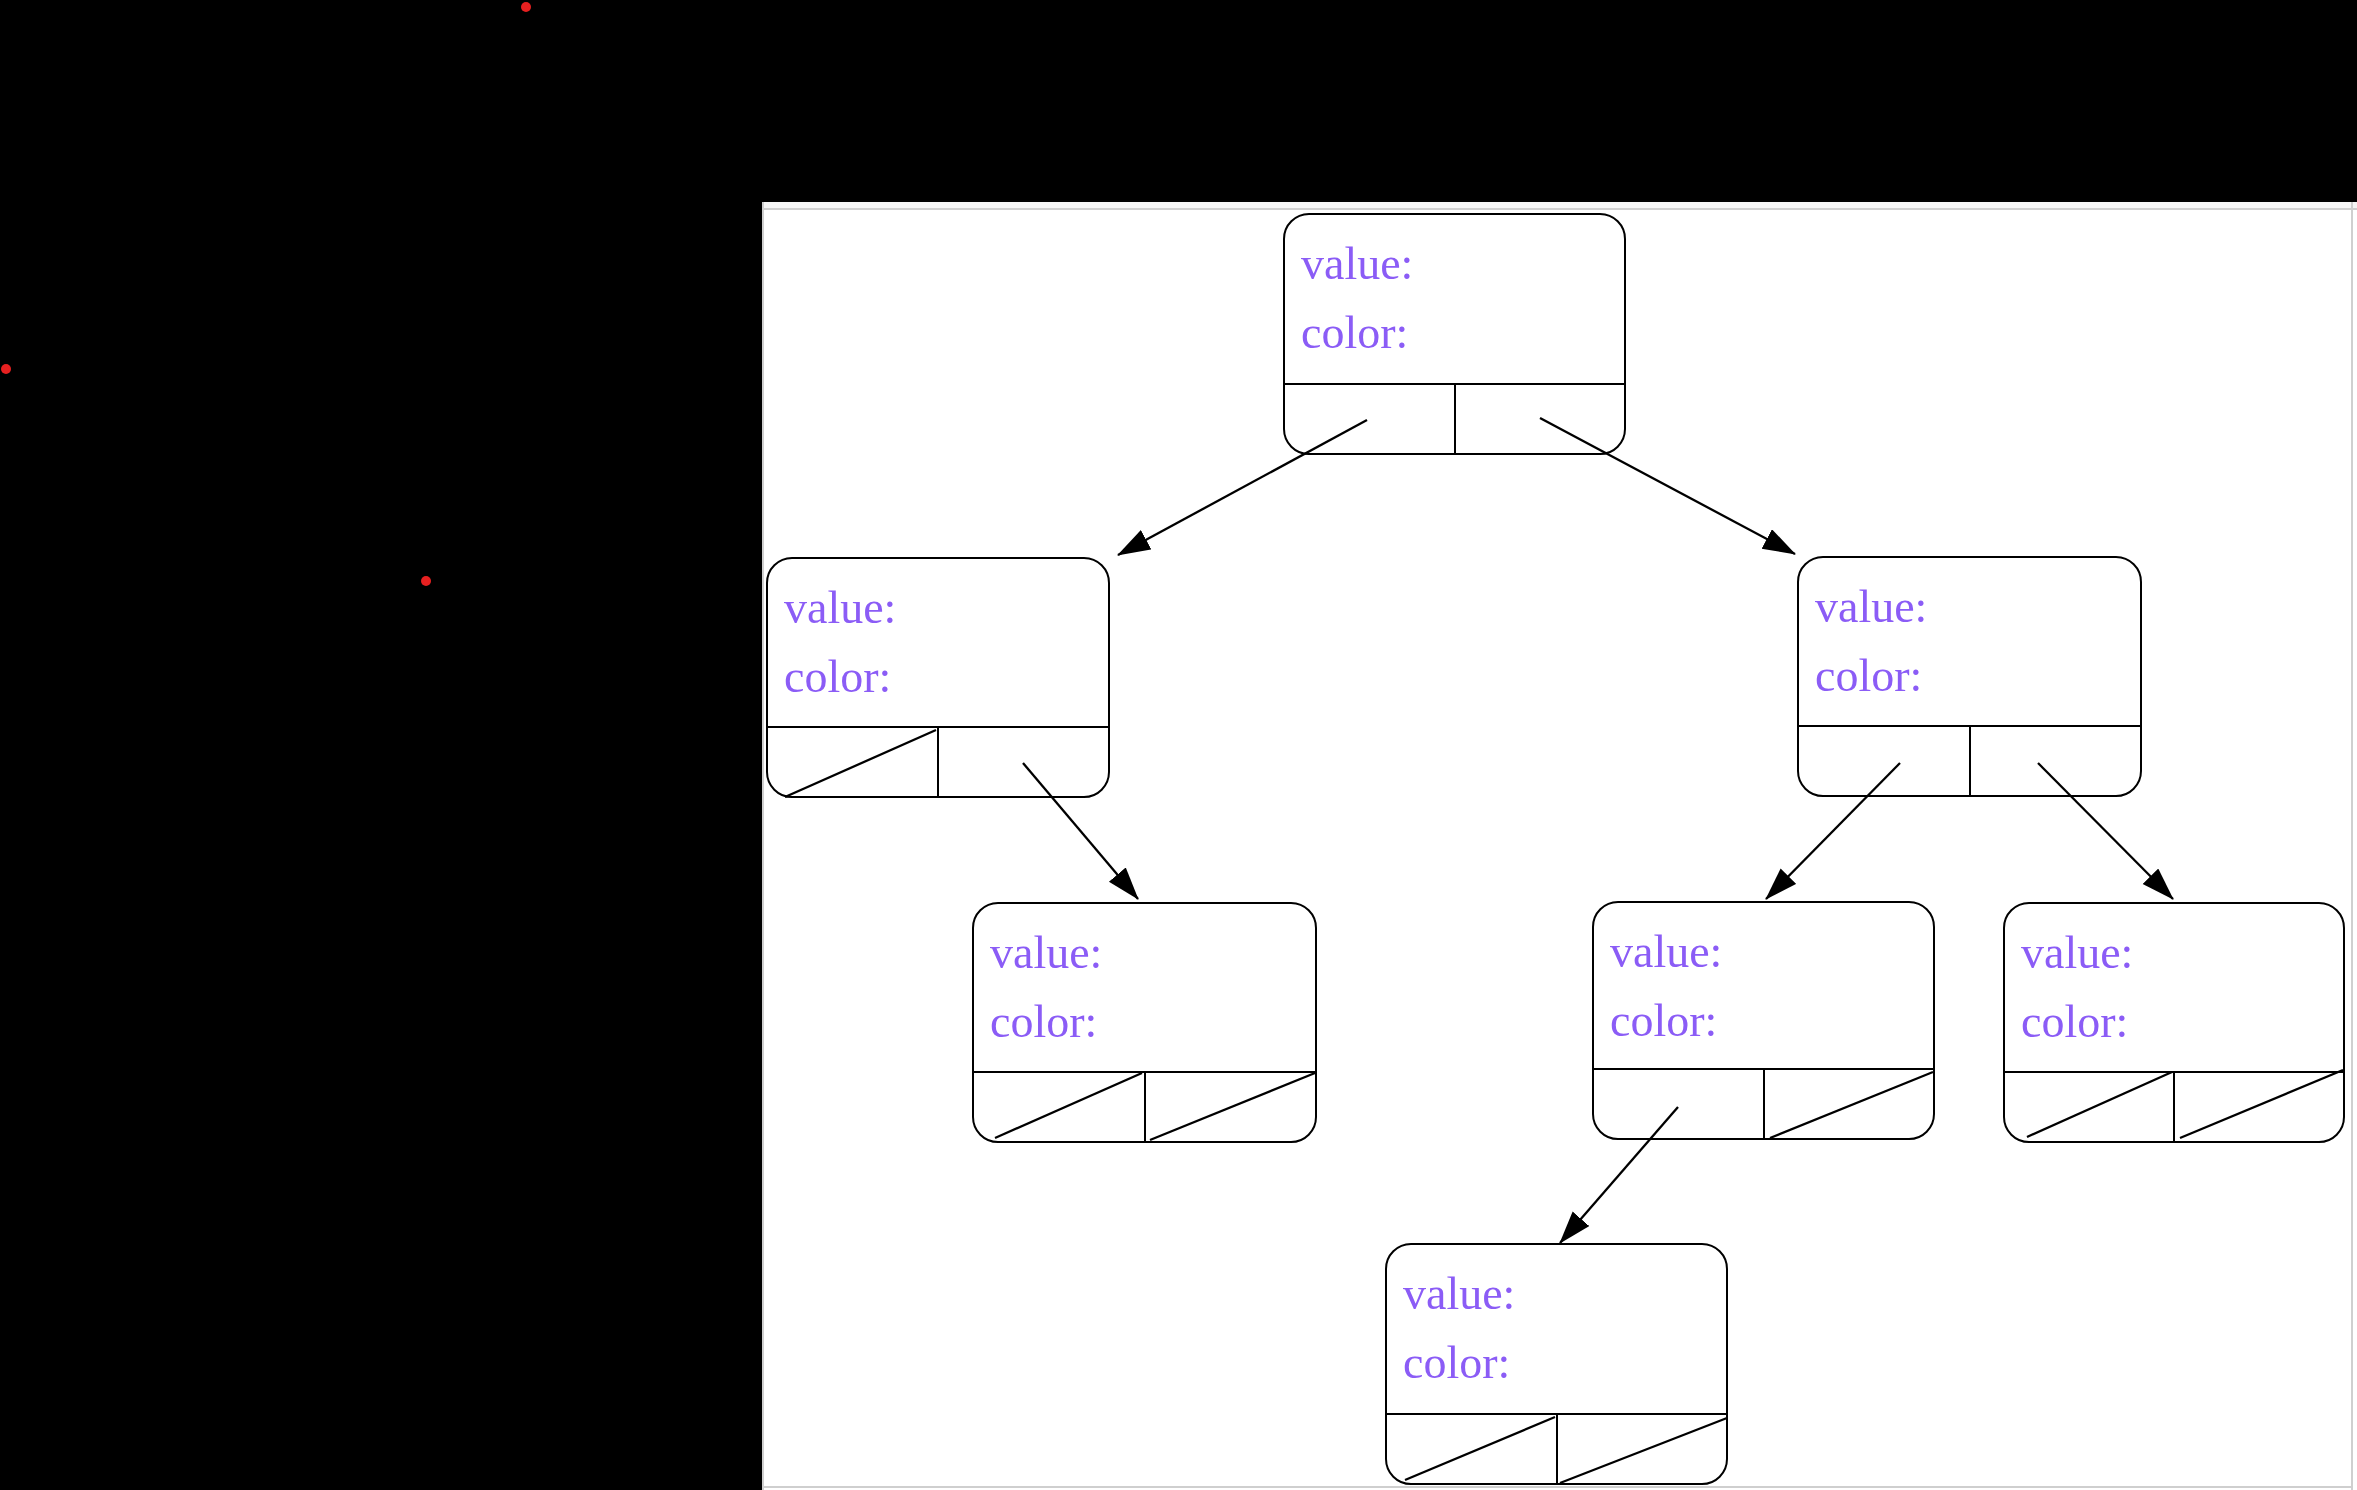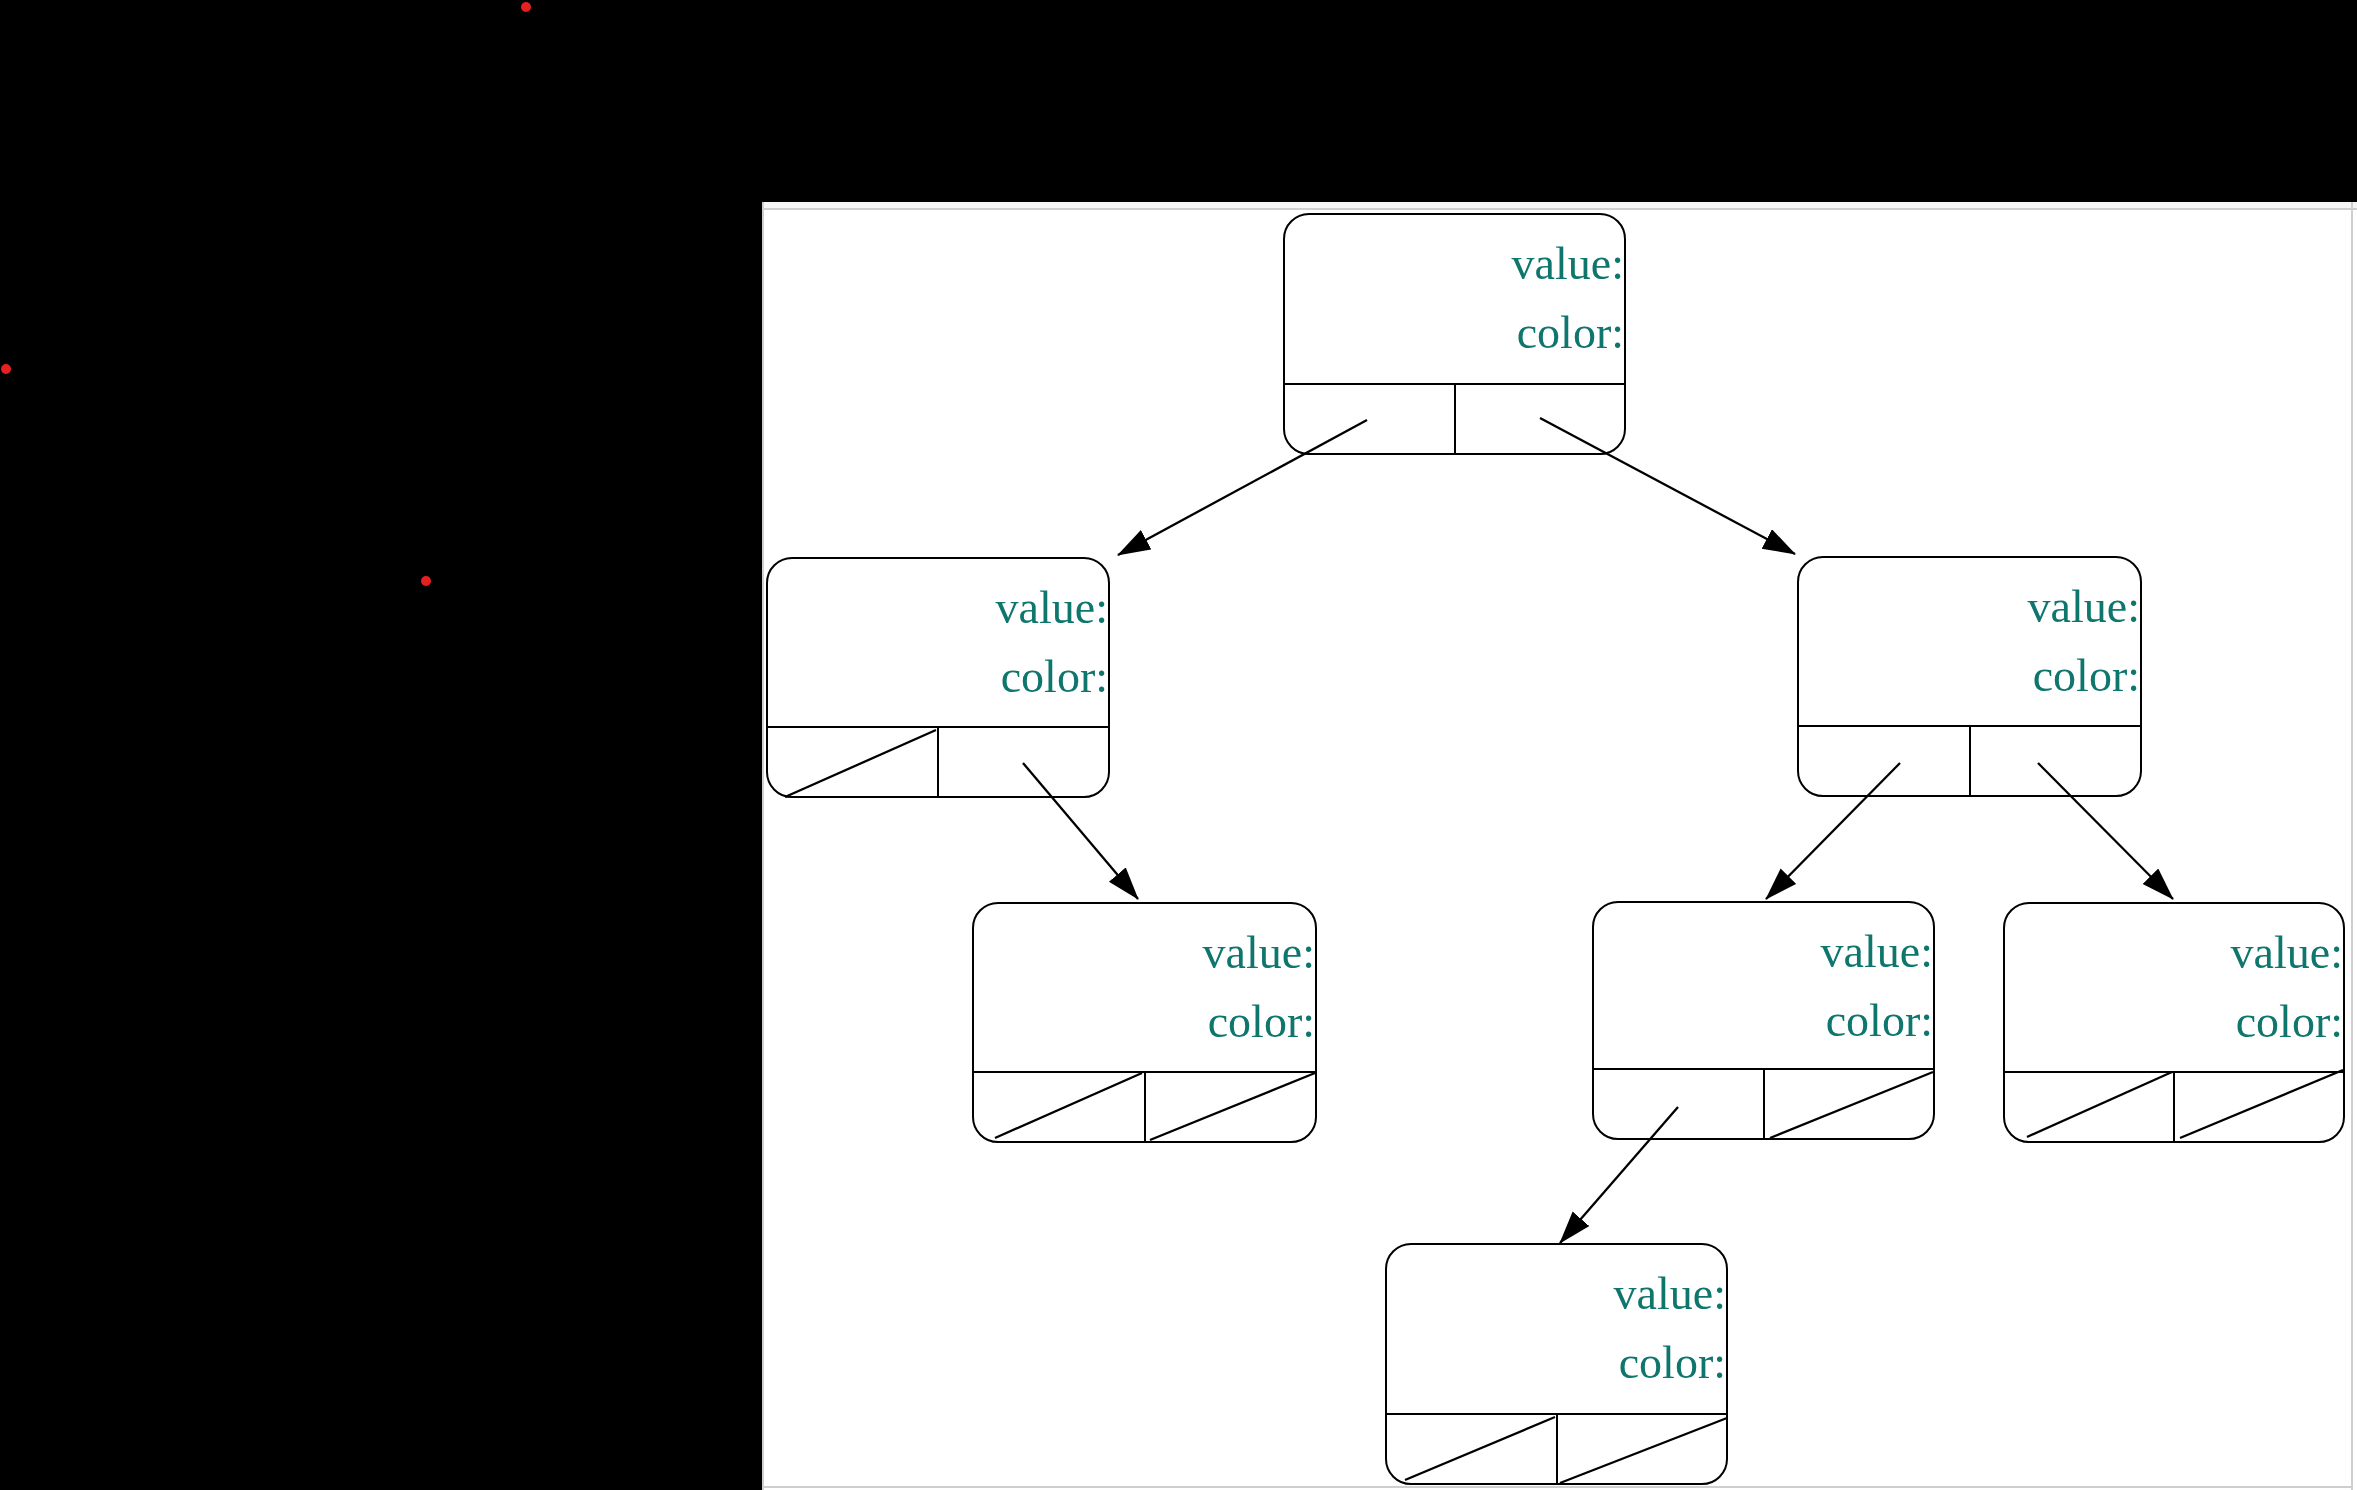--- a/index.html
+++ b/index.html
@@ -38,23 +38,22 @@
     display: flex;
     flex-direction: column;
     overflow: hidden;
     z-index: 2;
   }
   .ntext {
     flex: 1 1 auto;
     padding: 14px 0 0 16px;
     font-size: 46px;
     line-height: 69px;
-    color: #0f766e;
+    color: #8b5cf6;
     white-space: nowrap;
-    text-align: right;
   }
   .nrow {
     flex: 0 0 70px;
     height: 70px;
     box-sizing: border-box;
     border-top: 2.6px solid #000;
     display: flex;
   }
   .cell { flex: 1 1 50%; }
   .cell.cl { border-right: 2.6px solid #000; }

